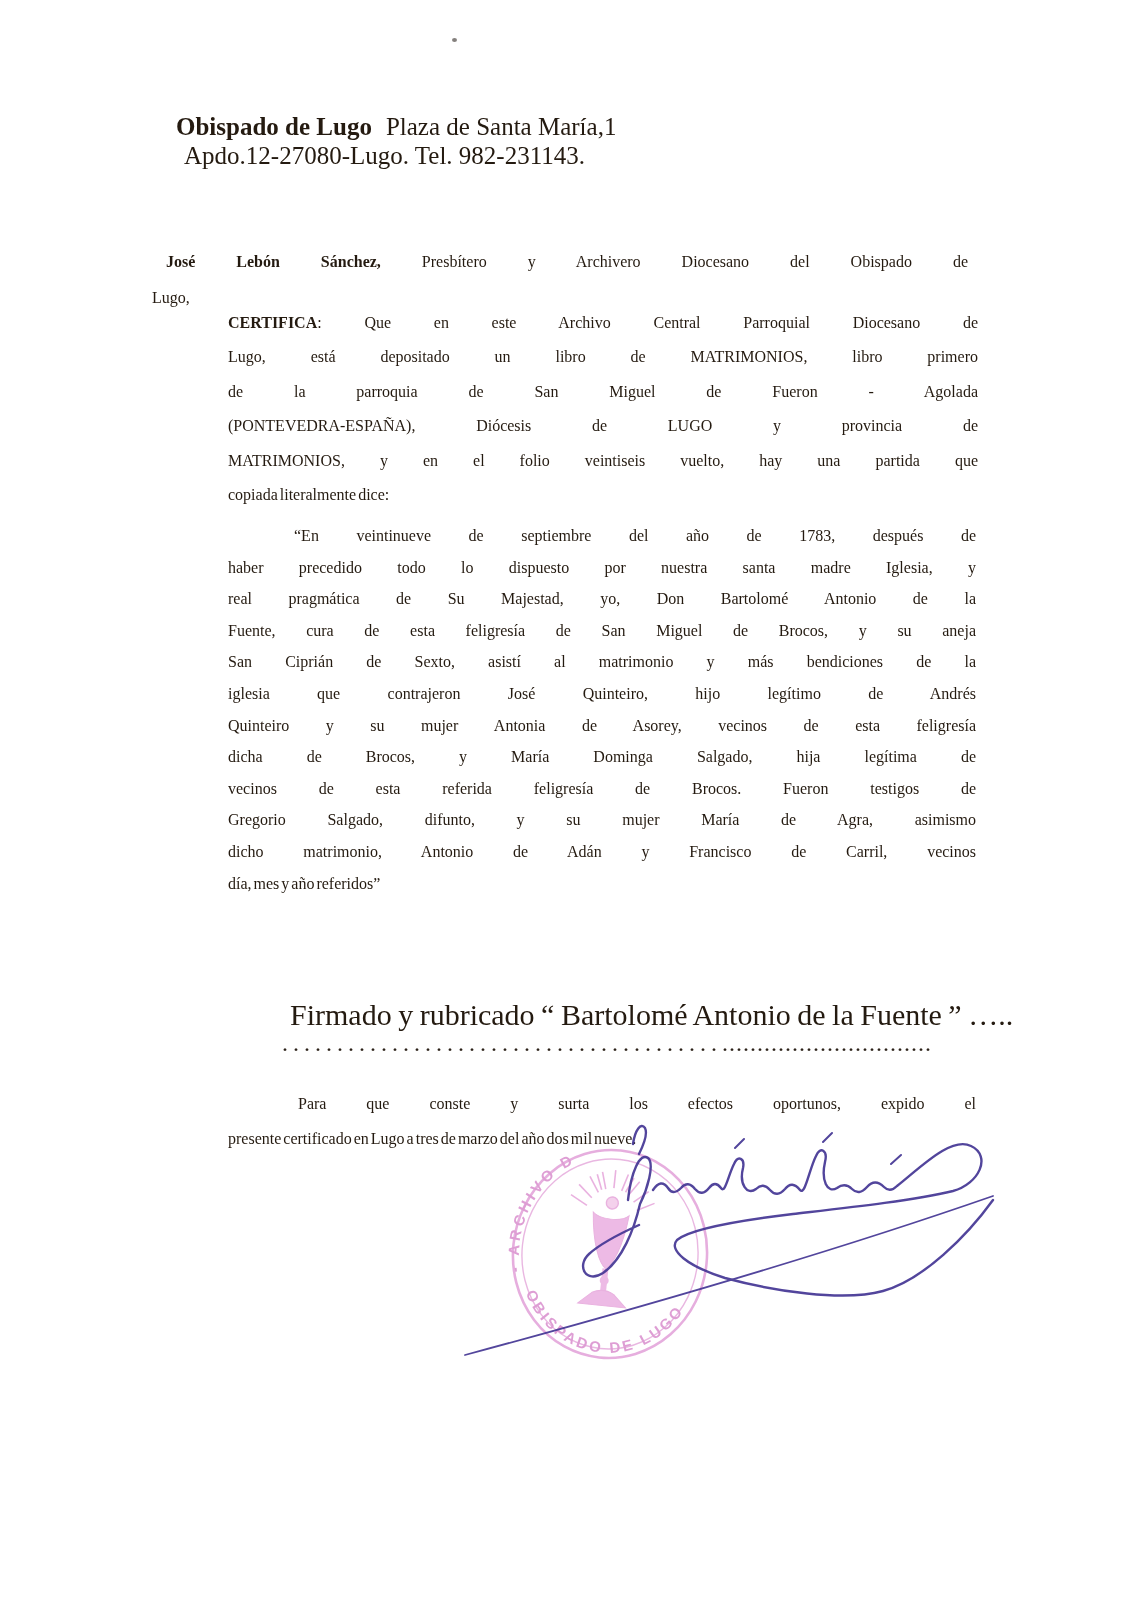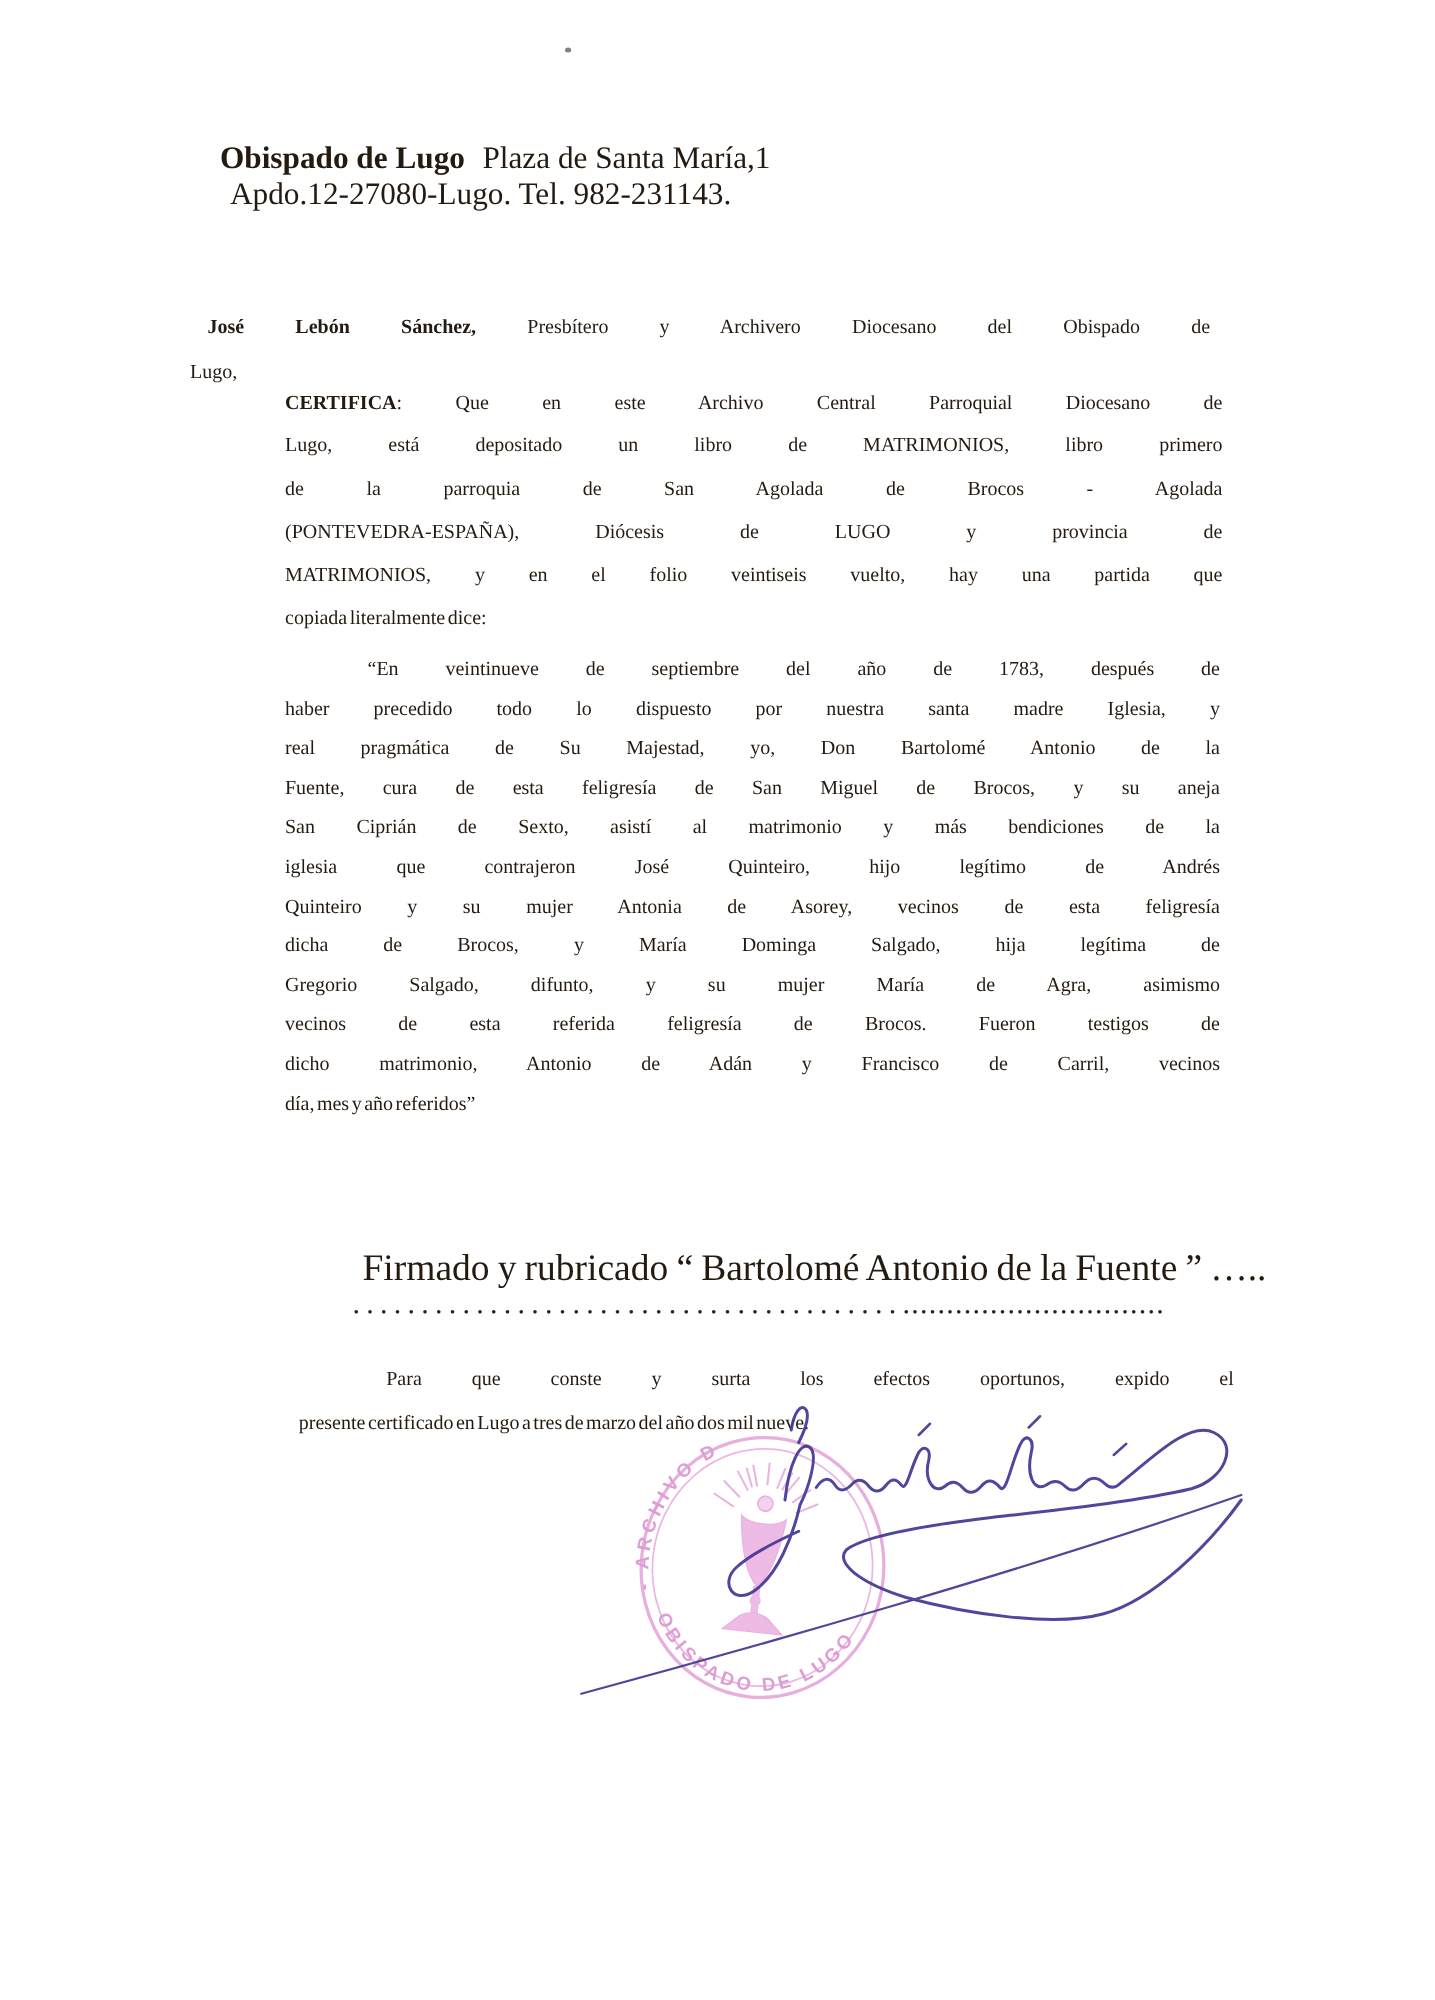--- a/index.html
+++ b/index.html
@@ -44,21 +44,21 @@
   .quote   { left:228px; top:520px;  width:748px; }
   .quote   .line { height:31.6px; line-height:31.6px; }
   .quote   .indent { padding-left:66px; }
 
   .firmado { left:290px; top:998px; font-size:30px; word-spacing:-1px; }
 
   .dotrow  { left:282px; top:1030px; font-size:24px; color:#2b2118; white-space:nowrap; }
   .dotrow .sp { letter-spacing:5px; }
   .dotrow .dn { letter-spacing:1px; }
 
-  .closing { left:228px; top:1086px; width:748px;margin-left:11px; }
+  .closing { left:228px; top:1086px; width:748px; }
   .closing .line { height:35px; line-height:35px; }
   .closing .indent { padding-left:70px; }
 
   .stamp-svg     { left:497px; top:1126px; z-index:2; }
   .signature-svg { left:425px; top:1108px; z-index:3; }
 </style>
 </head>
 <body>
 
 <div class="abs speck" style="left:452px; top:38px;"></div>
@@ -69,37 +69,37 @@
 </div>
 
 <div class="abs block intro">
   <div class="line indent"><span class="b">José Lebón Sánchez,</span> <span>Presbítero y Archivero Diocesano del Obispado de</span></div>
   <div class="line last">Lugo,</div>
 </div>
 
 <div class="abs block cert">
   <div class="line"><span class="b">CERTIFICA</span><span>: Que en este Archivo Central Parroquial Diocesano de</span></div>
   <div class="line">Lugo, está depositado un libro de MATRIMONIOS, libro primero</div>
-  <div class="line">de la parroquia de San Agolada de Brocos - Agolada</div>
+  <div class="line">de la parroquia de San Miguel de Fueron - Agolada</div>
   <div class="line">(PONTEVEDRA-ESPAÑA), Diócesis de LUGO y provincia de</div>
   <div class="line">MATRIMONIOS, y en el folio veintiseis vuelto, hay una partida que</div>
   <div class="line last">copiada literalmente dice:</div>
 </div>
 
 <div class="abs block quote">
   <div class="line indent">“En veintinueve de septiembre del año de 1783, después de</div>
   <div class="line">haber precedido todo lo dispuesto por nuestra santa madre Iglesia, y</div>
   <div class="line">real pragmática de Su Majestad, yo, Don Bartolomé Antonio de la</div>
   <div class="line">Fuente, cura de esta feligresía de San Miguel de Brocos, y su aneja</div>
   <div class="line">San Ciprián de Sexto, asistí al matrimonio y más bendiciones de la</div>
   <div class="line">iglesia que contrajeron José Quinteiro, hijo legítimo de Andrés</div>
   <div class="line">Quinteiro y su mujer Antonia de Asorey, vecinos de esta feligresía</div>
   <div class="line">dicha de Brocos, y María Dominga Salgado, hija legítima de</div>
+  <div class="line">vecinos de esta referida feligresía de Brocos. Fueron testigos de</div>
   <div class="line">Gregorio Salgado, difunto, y su mujer María de Agra, asimismo</div>
-  <div class="line">vecinos de esta referida feligresía de Brocos. Fueron testigos de</div>
   <div class="line">dicho matrimonio, Antonio de Adán y Francisco de Carril, vecinos</div>
   <div class="line last">día, mes y año referidos”</div>
 </div>
 
 <div class="abs firmado">Firmado y rubricado “ Bartolomé Antonio de la Fuente ” …..</div>
 <div class="abs dotrow"><span class="sp">........................................</span><span class="dn">..............................</span></div>
 
 <div class="abs block closing">
   <div class="line indent">Para que conste y surta los efectos oportunos, expido el</div>
   <div class="line last">presente certificado en Lugo a tres de marzo del año dos mil nueve.</div>

